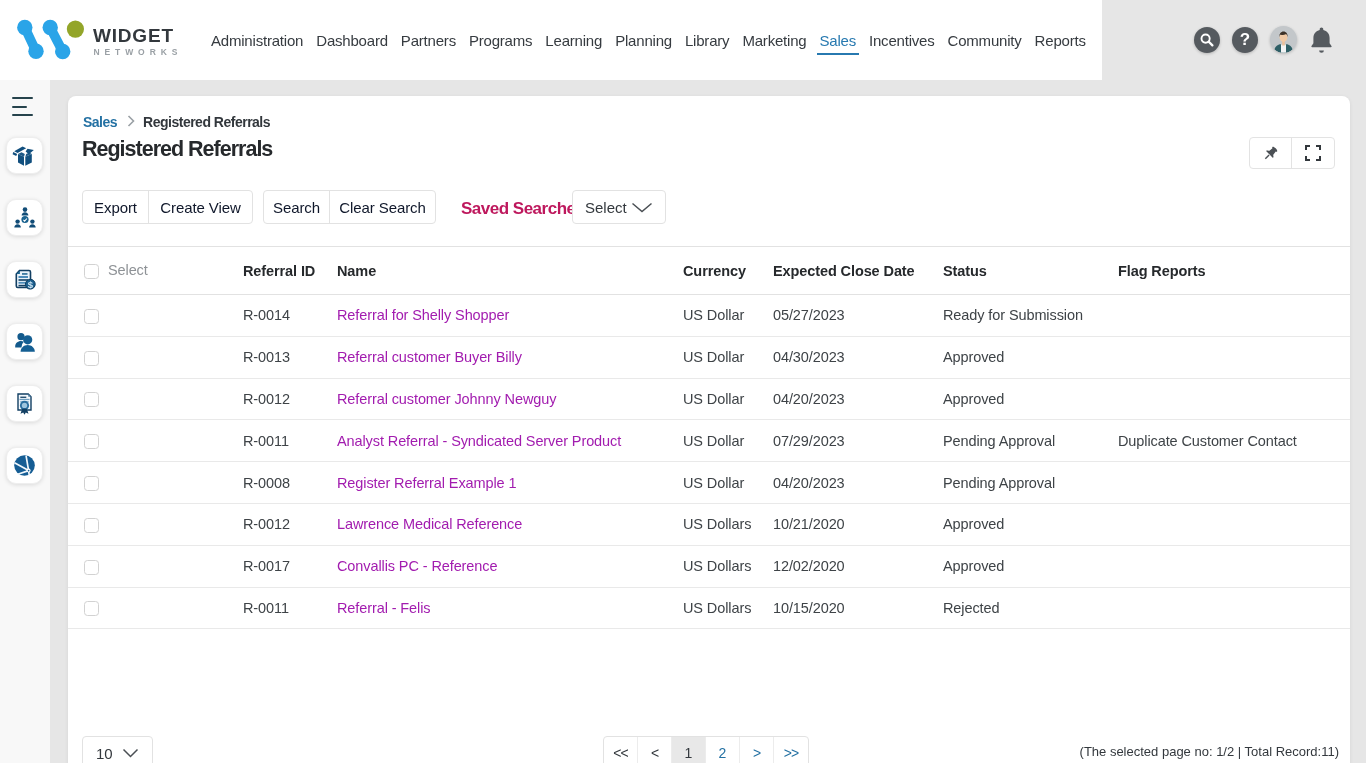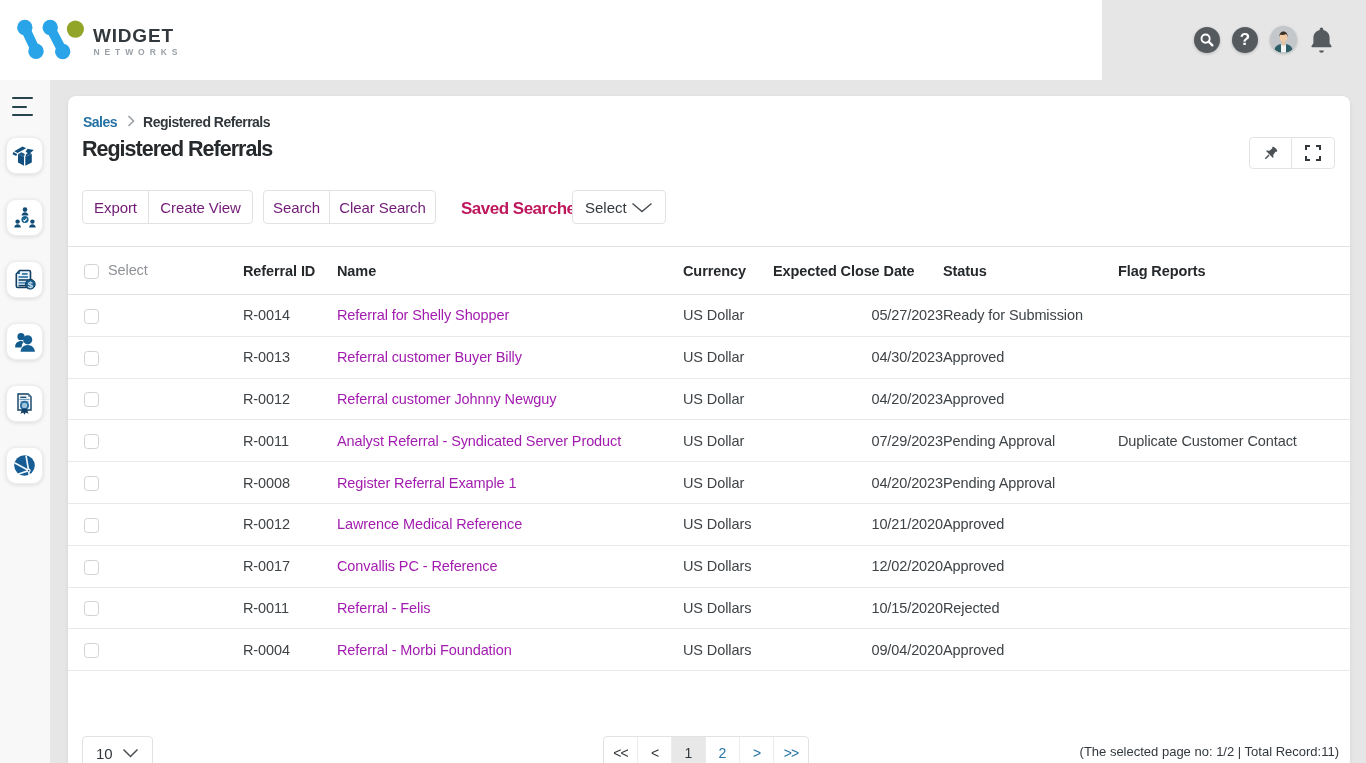--- a/index.html
+++ b/index.html
@@ -19,34 +19,34 @@
 .card { position:absolute; left:68px; top:96px; width:1282px; height:700px; background:#fff; border-radius:8px; box-shadow:0 1px 4px rgba(0,0,0,.07); }
 .crumbs { position:absolute; left:83px; top:114px; font-size:14px; font-weight:700; letter-spacing:-0.5px; }
 .crumbs .b { color:#2471a3; }
 .crumbs .cur { color:#32373c; }
 .crumbs svg { margin:0 8px 0 10px; }
 .title { position:absolute; left:82px; top:137px; font-size:21.5px; font-weight:700; color:#26292c; letter-spacing:-1px; }
 .pingroup { position:absolute; left:1249px; top:137px; display:flex; border:1px solid #e3e3e3; border-radius:4px; background:#fff; height:32px; }
 .pingroup .pg { width:42px; height:30px; display:flex; align-items:center; justify-content:center; }
 .pingroup .pg:first-child { border-right:1px solid #e3e3e3; }
 .tgrp { position:absolute; top:190px; display:flex; border:1px solid #e2e2e2; border-radius:4px; height:34px; background:#fff; align-items:stretch; }
-.tgrp .tbtn { color:#701a75; font-size:15px; font-weight:500; display:flex; align-items:center; justify-content:center; border-right:1px solid #e2e2e2; letter-spacing:-0.1px; }
+.tgrp .tbtn { color:#0f172a; font-size:15px; font-weight:500; display:flex; align-items:center; justify-content:center; border-right:1px solid #e2e2e2; letter-spacing:-0.1px; }
 .tgrp .tbtn:last-child { border-right:none; }
 .savedlab { position:absolute; left:461px; top:199px; font-size:17px; font-weight:700; color:#be185d; letter-spacing:-0.5px; }
 .selbox { position:absolute; left:572px; top:190px; width:94px; height:34px; border:1px solid #e2e2e2; border-radius:4px; display:flex; align-items:center; padding:0 12px; color:#33383d; font-size:15px; justify-content:space-between; background:#fff; }
 table.grid { position:absolute; left:68px; top:246px; width:1282px; border-collapse:collapse; table-layout:fixed; }
 table.grid th { border-top:1px solid #e2e2e2; border-bottom:1px solid #e2e2e2; height:48px; text-align:left; font-size:14.5px; color:#26292c; font-weight:700; letter-spacing:-0.1px; }
 table.grid td { border-bottom:1px solid #e9e9e9; height:41.8px; font-size:14.5px; color:#3e4347; letter-spacing:-0.1px; }
 table.grid a { color:#a21caf; text-decoration:none; font-weight:500; }
 .cb { width:15px; height:15px; border:1.5px solid #d2d2d2; border-radius:3.5px; background:#fff; display:inline-block; vertical-align:middle; }
 th.c1,td.c1 { padding-left:16px; width:175px; }
 th.c2,td.c2 { width:94px; }
 th.c3,td.c3 { width:346px; }
 th.c4,td.c4 { width:90px; }
-th.c5,td.c5 { width:170px;text-align:right; }
+th.c5,td.c5 { width:170px; }
 th.c6,td.c6 { width:175px; }
 .selectlab { color:#8e9296; font-weight:400; font-size:14.5px; margin-left:9px; }
 .psize { position:absolute; left:82px; top:736px; width:71px; height:34px; border:1px solid #e2e2e2; border-radius:4px 4px 0 0; background:#fff; display:flex; align-items:center; padding:0 13px; justify-content:space-between; font-size:15px; color:#33383d; }
 .pager { position:absolute; left:603px; top:736px; display:flex; border:1px solid #e2e2e2; border-radius:4px; background:#fff; }
 .pager .pp { width:34px; height:32px; display:flex; align-items:center; justify-content:center; font-size:14px; color:#2471a3; border-right:1px solid #ececec; font-weight:500; letter-spacing:-1px; }
 .pager .pp:last-child { border-right:none; }
 .pager .dark { color:#33383d; }
 .pager .cur { background:#e8e8e8; color:#33383d; }
 .pageinfo { position:absolute; right:27px; top:744px; font-size:13px; color:#33383d; }
 </style>
@@ -234,29 +234,20 @@
         <td class="c6">Approved</td>
         <td class="c7"></td>
       </tr>
   <tr>
         <td class="c1"><span class="cb"></span></td>
         <td class="c2">R-0011</td>
         <td class="c3"><a>Referral - Felis</a></td>
         <td class="c4">US Dollars</td>
         <td class="c5">10/15/2020</td>
         <td class="c6">Rejected</td>
-        <td class="c7"></td>
-      </tr>
-  <tr>
-        <td class="c1"><span class="cb"></span></td>
-        <td class="c2">R-0004</td>
-        <td class="c3"><a>Referral - Morbi Foundation</a></td>
-        <td class="c4">US Dollars</td>
-        <td class="c5">09/04/2020</td>
-        <td class="c6">Approved</td>
         <td class="c7"></td>
       </tr>
 </tbody>
   </table>
 <div class="psize">10 <svg width="17" height="10" viewBox="0 0 17 10">
       <path d="M1.5 1.5l7 7 7-7" fill="none" stroke="#4a4f54" stroke-width="1.5"></path>
     </svg></div>
 <div class="pager">
   <div class="pp dark">&lt;&lt;</div>
   <div class="pp dark">&lt;</div>
@@ -275,20 +266,34 @@
         <circle cx="10.8" cy="11.5" r="7.7"></circle>
         <circle cx="22" cy="35.2" r="7.7"></circle>
         <circle cx="36.2" cy="11.5" r="7.7"></circle>
         <circle cx="48.7" cy="35.5" r="7.7"></circle>
       </g>
       <circle cx="61.4" cy="13.1" r="8.6" fill="#93a529"></circle>
       <text x="79" y="25.8" font-family="Liberation Sans, sans-serif" font-size="19" font-weight="700" fill="#33383d" letter-spacing="0.8">WIDGET</text>
       <text x="79.5" y="38.5" font-family="Liberation Sans, sans-serif" font-size="8.5" font-weight="700" fill="#9aa0a5" letter-spacing="4.9">NETWORKS</text>
     </svg>
   </div>
+  <div class="navmenu">
+    <a>Administration</a>
+      <a>Dashboard</a>
+      <a>Partners</a>
+      <a>Programs</a>
+      <a>Learning</a>
+      <a>Planning</a>
+      <a>Library</a>
+      <a>Marketing</a>
+      <a class="active">Sales</a>
+      <a>Incentives</a>
+      <a>Community</a>
+      <a>Reports</a>
+  </div>
   <div class="cicon" style="left:1194px">
       <svg width="16" height="16" viewBox="0 0 16 16">
         <circle cx="6.6" cy="6.6" r="4.1" fill="none" stroke="#fff" stroke-width="1.9"></circle>
         <path d="M9.8 9.8l3.6 3.6" stroke="#fff" stroke-width="2.3" stroke-linecap="round"></path>
       </svg>
     </div>
   <div class="cicon" style="left:1232px">
       <span style="color:#fff;font-size:17px;font-weight:700;font-family:'Liberation Sans'">?</span>
     </div>
   <div class="cicon" style="left:1270px;width:27px;height:27px;top:26px;background:#c9cdd0;overflow:hidden">

